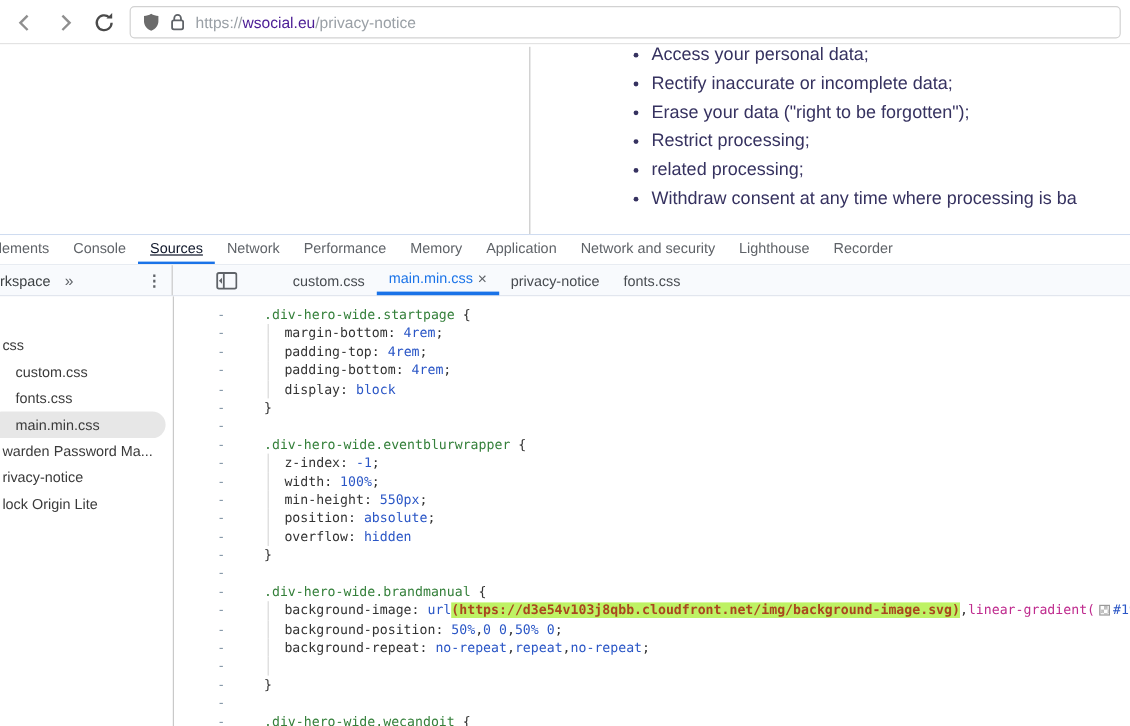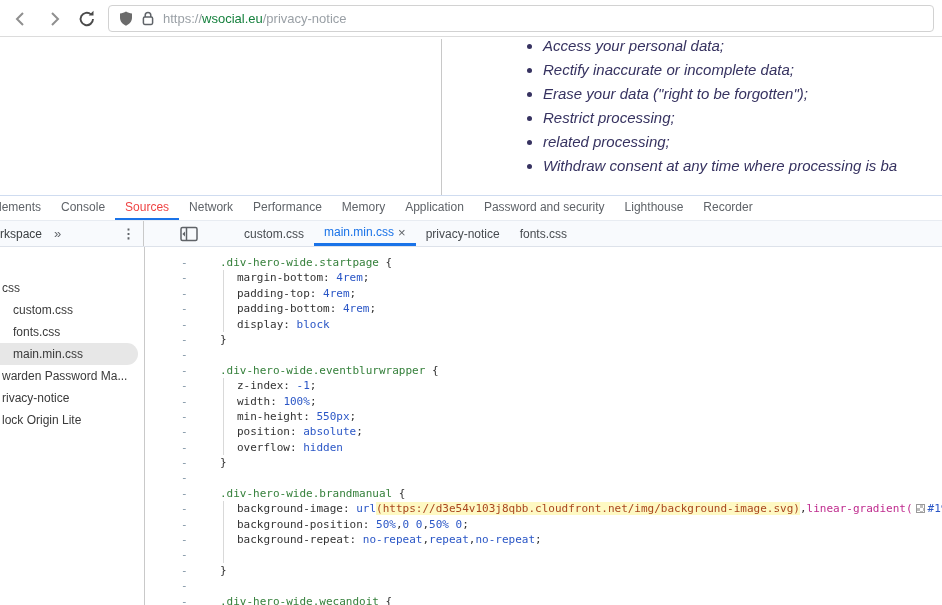--- a/index.html
+++ b/index.html
@@ -6,34 +6,34 @@
   html,body { background:#fff; }
   body { font-family: "Liberation Sans", sans-serif; }
   #screen { position:relative; width:942px; height:605px; overflow:hidden; background:#fff; }
 
   
   #toolbar { position:absolute; left:0; top:0; width:942px; height:37px; background:#fff; border-bottom:1px solid #dcdcdc; }
   .navbtn { position:absolute; top:10px; width:18px; height:18px; }
   #back-btn { left:12px; } #fwd-btn { left:45px; } #reload-btn { left:78px; }
   #url-field { position:absolute; left:108px; right:8px; top:5px; height:27px; border:1px solid #d2d2d2; border-radius:4px; background:#fff; display:flex; align-items:center; padding-left:10px; gap:9px; }
   #url-text { font-size:13px; color:#9aa0a6; white-space:nowrap; }
-  #url-text .host { color:#15803d; }
+  #url-text .host { color:#4c1d95; }
 
   
   #page { position:absolute; left:0; top:37px; width:942px; height:158px; overflow:hidden; background:#fff; }
   #page-divider { position:absolute; left:441px; top:2px; bottom:0; width:1px; background:#c8c8c8; }
-  #bullet-list { margin:-3px 16px 0 0; padding:0 0 0 543px; list-style:disc;font-style:italic; }
+  #bullet-list { margin:-3px 16px 0 0; padding:0 0 0 543px; list-style:disc; }
   #bullet-list li { font-size:15px; line-height:24px; color:#363260; white-space:nowrap; }
 
   
   #devtools { position:absolute; left:0; top:195px; width:942px; height:410px; background:#fff; border-top:1px solid #cfdcf0; }
   #panel-tabs { position:absolute; left:0; top:0; width:942px; height:25px; display:flex; align-items:stretch; border-bottom:1px solid #e8ecf2; background:#fff; }
   .ptab { padding:0 10px; margin-left:0; font-size:12px; line-height:23px; color:#5f6368; white-space:nowrap; cursor:default; }
   .ptab:first-child { margin-left:-19px; }
-  .ptab.active { color:#ef4444; border-bottom:2px solid #1a73e8; }
+  .ptab.active { color:#0f172a; border-bottom:2px solid #1a73e8;text-decoration:underline; }
 
   #file-row { position:absolute; left:0; top:25px; width:942px; height:26px; background:#f8fafd; border-bottom:1px solid #dde2ea; display:flex; align-items:stretch;gap:28px; }
   #nav-header { width:144px; flex:0 0 144px; border-right:1px solid #c9c9c9; position:relative; display:flex; align-items:center; }
   #workspace-tab { font-size:12px; color:#3c4043; margin-left:0px; }
   #tabs-overflow { font-size:13px; color:#5f6368; margin-left:12px; }
   #nav-more { position:absolute; right:8px; top:0; bottom:0; display:flex; align-items:center; font-size:13px; color:#5f6368; font-weight:bold; letter-spacing:0; }
   #toggle-navigator { width:18px; height:16px; margin:5px 0 0 8px; flex:0 0 auto; }
   #file-tabs { display:flex; align-items:stretch; margin-left:8px; }
   .ftab { padding:0 10px; font-size:12px; line-height:24px; color:#474b50; white-space:nowrap; display:flex; align-items:center; gap:4px; }
   .ftab.active { color:#1a73e8; border-bottom:3px solid #1a73e8; line-height:21px; }
@@ -50,21 +50,21 @@
   .cl { position:relative; height:15.4px; line-height:15.4px; white-space:nowrap; }
   .cl .gut { position:absolute; left:36px; color:#7f93a4; }
   .cl .code { position:absolute; top:0; }
   .cl.ind1 .code { left:75px; }
   .cl.ind2 .code { left:92px; }
   .cl .guide { position:absolute; left:78px; top:0; bottom:0; width:0; border-left:1px solid #d9d9d9; }
   .tk-sel { color:#35803b; }
   .tk-p { color:#333333; }
   .tk-prop { color:#333333;margin-top:16px; }
   .tk-val { color:#2a56c6; }
-  .tk-hl { color:#a9471f; background:#fef9c3; }
+  .tk-hl { color:#a9471f; background:#bef264;font-weight:bold; }
   .tk-fn { color:#bf2b8e; }
   .tk-swatch { display:inline-block; width:9px; height:9px; margin:0 3px -1px 3px; border:1px solid #9a9a9a;
     background-image:linear-gradient(45deg,#bdbdbd 25%,transparent 25%,transparent 75%,#bdbdbd 75%),linear-gradient(45deg,#bdbdbd 25%,#ffffff 25%,#ffffff 75%,#bdbdbd 75%);
     background-size:6px 6px; background-position:0 0,3px 3px; }
 </style>
 </head>
 <body>
 
 <div id="screen">
 
@@ -117,21 +117,21 @@
 
   <div id="devtools">
     <div id="panel-tabs">
         <div class="ptab">Elements</div>
         <div class="ptab">Console</div>
         <div class="ptab active">Sources</div>
         <div class="ptab">Network</div>
         <div class="ptab">Performance</div>
         <div class="ptab">Memory</div>
         <div class="ptab">Application</div>
-        <div class="ptab">Password and security</div>
+        <div class="ptab">Network and security</div>
         <div class="ptab">Lighthouse</div>
         <div class="ptab">Recorder</div>
       </div>
 
     <div id="file-row">
       <div id="nav-header">
         <span id="workspace-tab">rkspace</span>
         <span id="tabs-overflow">»</span>
         <span id="nav-more">⋮</span>
       </div>

